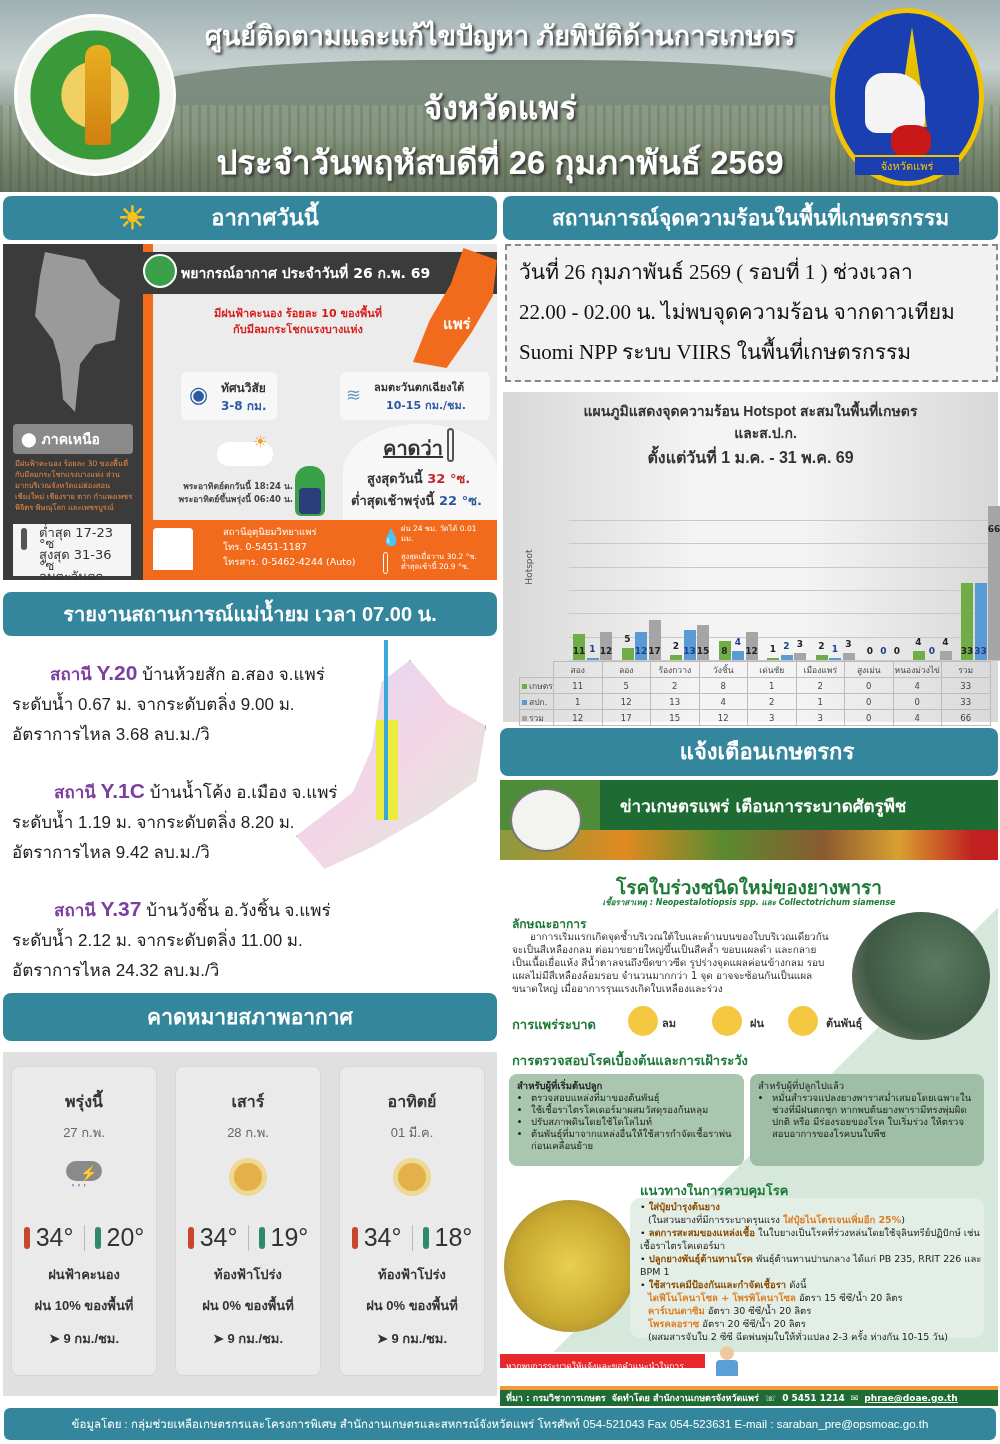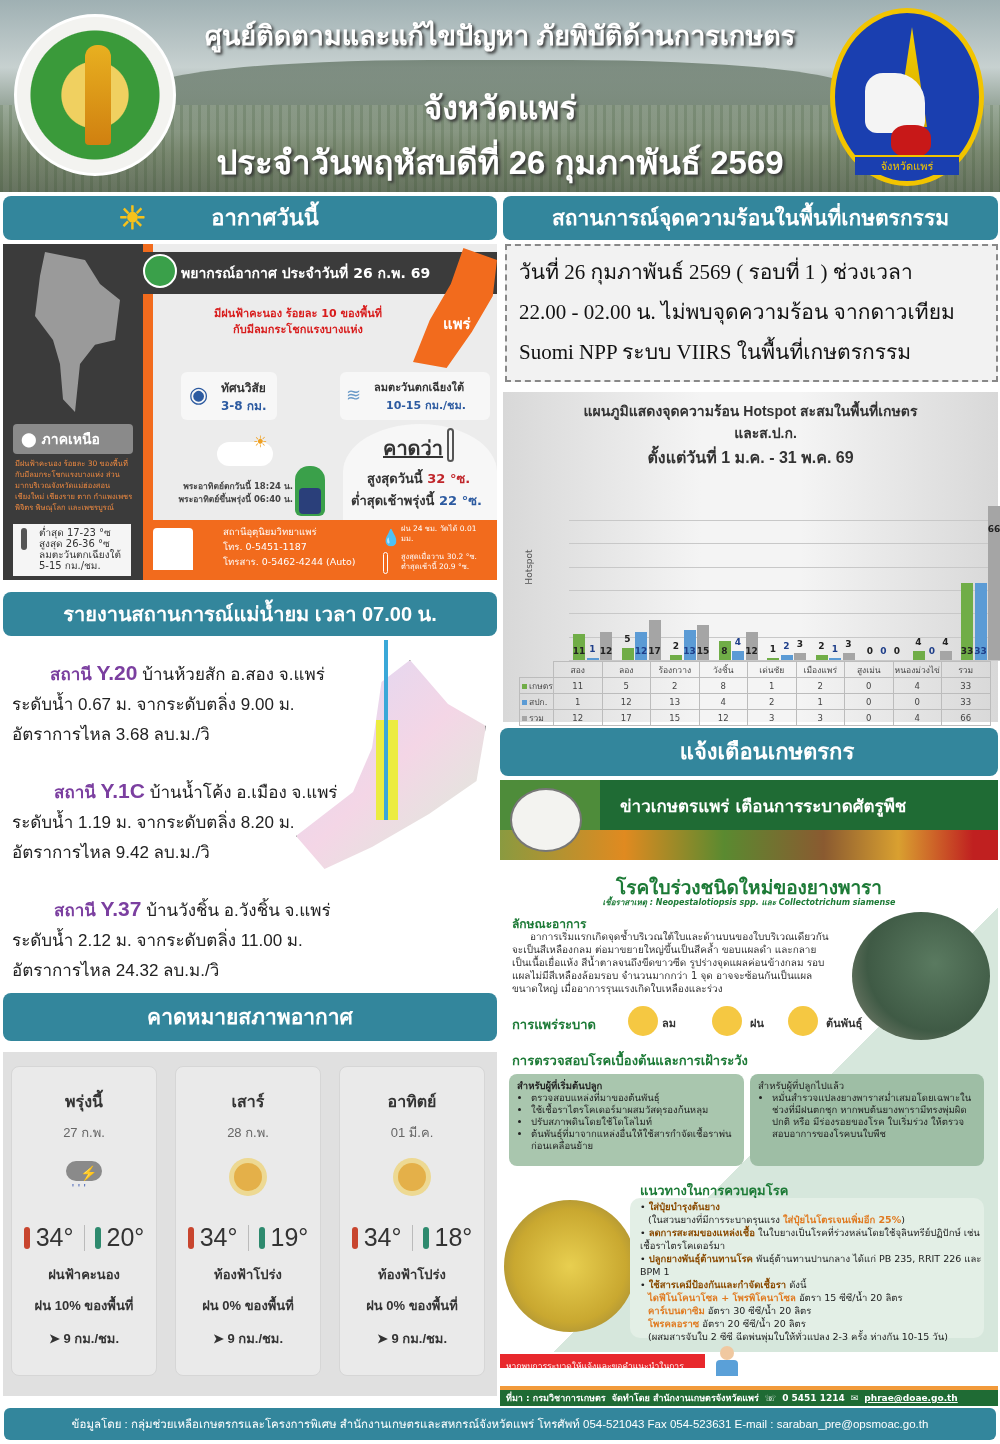--- a/index.html
+++ b/index.html
@@ -107,24 +107,24 @@
   <span style="padding-left:30px;">อากาศวันนี้</span>
 </div>
 
 <div class="abs wx-panel">
   <div class="abs wx-left">
     <div class="abs map-th"></div>
     <div class="abs" style="left:10px;top:180px;width:120px;height:30px;background:#8a8a8a;border-radius:4px;color:#fff;font-weight:bold;font-size:14px;line-height:30px;padding-left:8px;">
       <span>⬤ </span><span>ภาคเหนือ</span>
     </div>
     <div class="abs" style="left:12px;top:214px;width:118px;font-size:7.5px;line-height:11px;color:#f08a40;">มีฝนฟ้าคะนอง ร้อยละ 30 ของพื้นที่ กับมีลมกระโชกแรงบางแห่ง ส่วนมากบริเวณจังหวัดแม่ฮ่องสอน เชียงใหม่ เชียงราย ตาก กำแพงเพชร พิจิตร พิษณุโลก และเพชรบูรณ์</div>
-    <div class="abs" style="left:10px;top:280px;width:118px;height:52px;background:#f5f5f5;font-size:10px;line-height:11px;color:#333;padding:3px 4px 0 26px;">
+    <div class="abs" style="left:10px;top:280px;width:118px;height:52px;background:#f5f5f5;font-size:13px;line-height:11px;color:#333;padding:3px 4px 0 26px;">
       <span class="abs" style="left:8px;top:4px;width:6px;height:22px;background:#555;border-radius:3px;"></span>
       <div>ต่ำสุด 17-23 °ซ</div>
-      <div>สูงสุด 26-36 °ซ</div>
+      <div>สูงสุด 31-36 °ซ</div>
       <div>ลมตะวันตกเฉียงใต้ 5-15 กม./ชม.</div>
     </div>
   </div>
   <div class="abs wx-orange-curve"></div>
   <div class="abs wx-title-bar">
     <span class="abs" style="left:0;top:2px;width:34px;height:34px;border-radius:50%;background:#3aa04a;border:2px solid #fff;"></span>
     <span class="abs" style="left:38px;top:10px;color:#fff;font-weight:bold;font-size:14px;">พยากรณ์อากาศ ประจำวันที่ 26 ก.พ. 69</span>
   </div>
   <div class="abs phrae-shape"></div>
   <div class="abs" style="left:440px;top:68px;color:#fff;font-weight:bold;font-size:15px;">แพร่</div>

